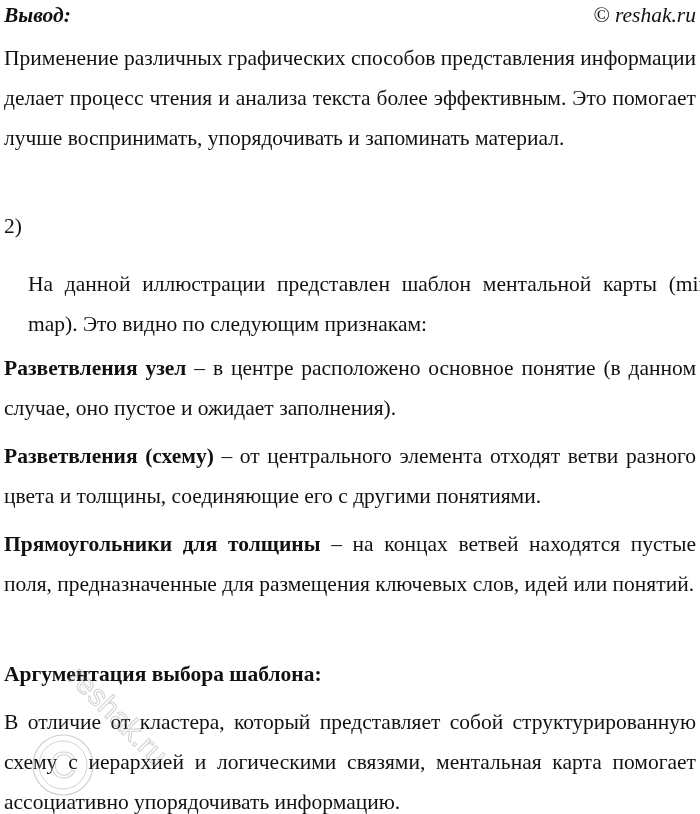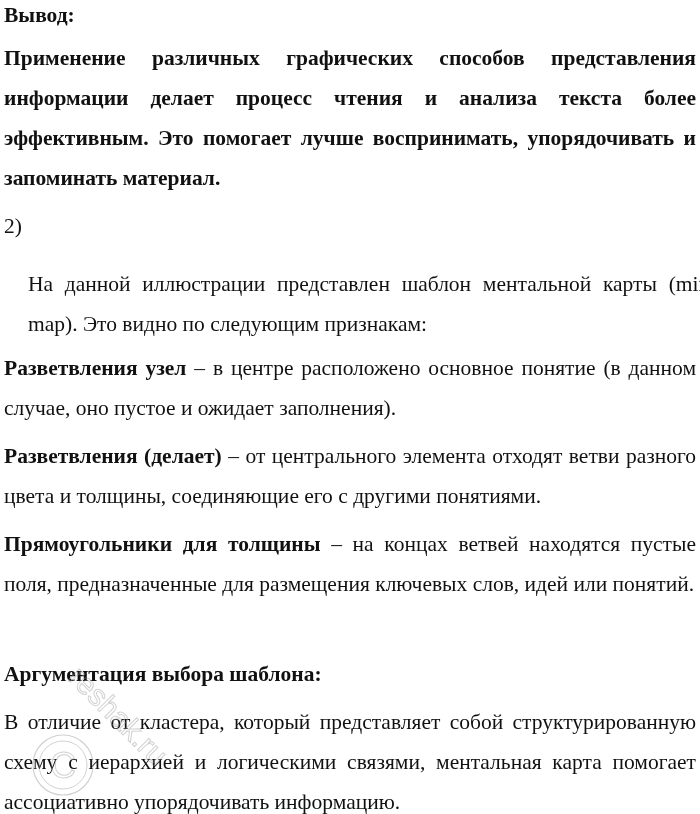--- a/index.html
+++ b/index.html
@@ -24,20 +24,21 @@
     }
     .header-row {
       position: absolute;
       left: 4px;
       top: 0px;
       width: 692px;
       height: 30px;
       display: flex;
       justify-content: space-between;
       align-items: center;
+      font-style: italic;
     }
     .heading {
       font-weight: bold;
       font-size: 21.5px;
     }
     .copyright {
       font-size: 21.5px;
     }
     .para {
       position: absolute;
@@ -58,31 +59,32 @@
       opacity: 0.45;
     }
   </style>
 </head>
 <body>
 
 <div class="page">
 
   <div class="header-row">
     <span class="heading">Вывод:</span>
+    <span class="copyright">© reshak.ru</span>
   </div>
 
-  <p class="para" style="top:38px;font-weight:bold;">Применение различных графических способов представления информации делает процесс чтения и анализа текста более эффективным. Это помогает лучше воспринимать, упорядочивать и запоминать материал.</p>
+  <p class="para" style="top:38px;">Применение различных графических способов представления информации делает процесс чтения и анализа текста более эффективным. Это помогает лучше воспринимать, упорядочивать и запоминать материал.</p>
 
   <p class="para" style="top:206px;">2)</p>
 
   <p class="para" style="top:264px;margin-left:24px;">На данной иллюстрации представлен шаблон ментальной карты (mind map). Это видно по следующим признакам:</p>
 
   <p class="para" style="top:348px;"><span class="bold">Разветвления узел</span><span> – в центре расположено основное понятие (в данном случае, оно пустое и ожидает заполнения).</span></p>
 
-  <p class="para" style="top:436px;"><span class="bold">Разветвления (делает)</span><span> – от центрального элемента отходят ветви разного цвета и толщины, соединяющие его с другими понятиями.</span></p>
+  <p class="para" style="top:436px;"><span class="bold">Разветвления (схему)</span><span> – от центрального элемента отходят ветви разного цвета и толщины, соединяющие его с другими понятиями.</span></p>
 
   <p class="para" style="top:524px;"><span class="bold">Прямоугольники для толщины</span><span> – на концах ветвей находятся пустые поля, предназначенные для размещения ключевых слов, идей или понятий.</span></p>
 
   <p class="para bold" style="top:654px;">Аргументация выбора шаблона:</p>
 
   <p class="para" style="top:702px;">В отличие от кластера, который представляет собой структурированную схему с иерархией и логическими связями, ментальная карта помогает ассоциативно упорядочивать информацию.</p>
 
   <svg class="watermark" viewBox="0 0 150 150" xmlns="http://www.w3.org/2000/svg">
     <defs>
       <path id="arc" d="M 20 70 A 55 55 0 0 1 130 70"></path>

